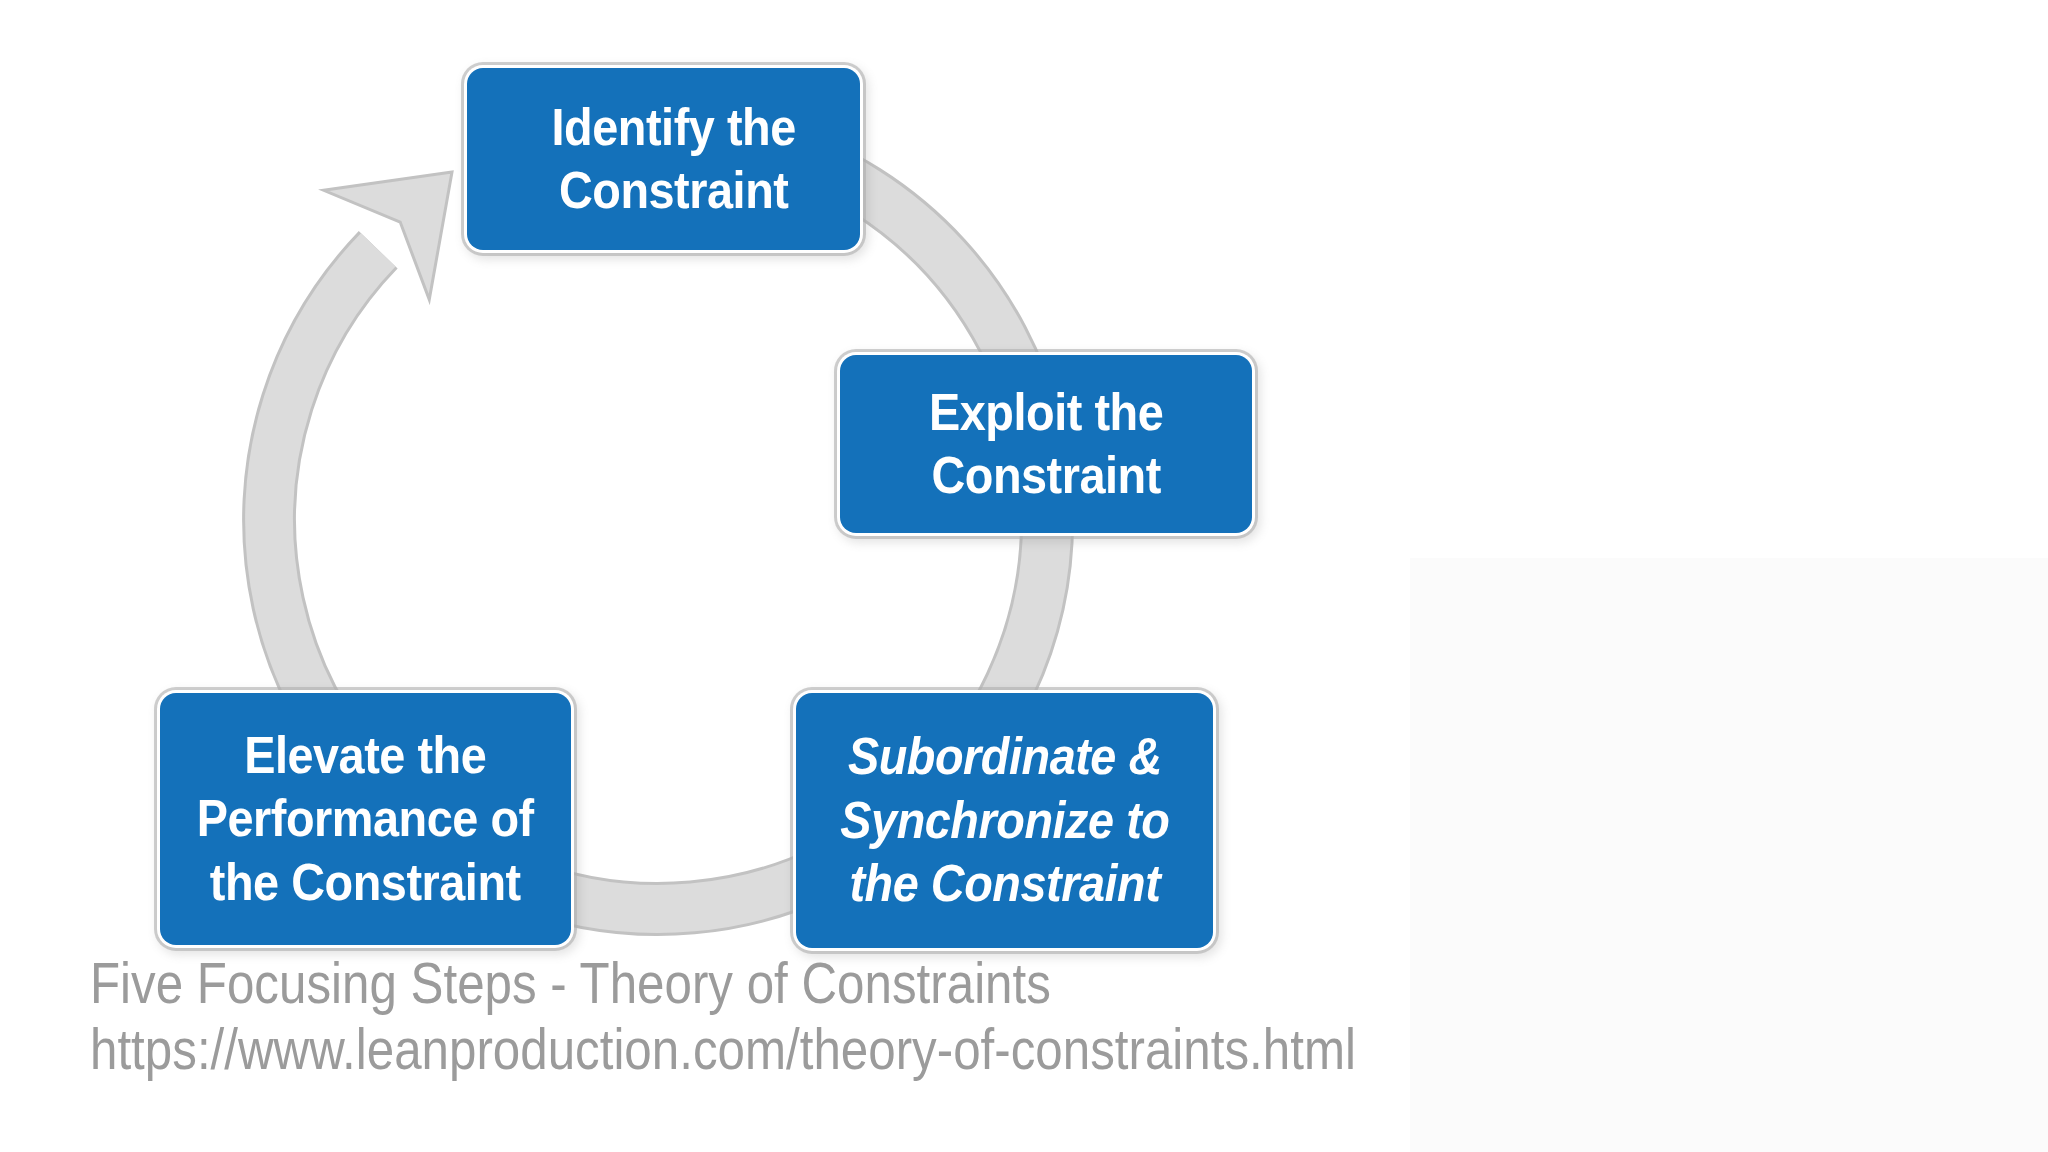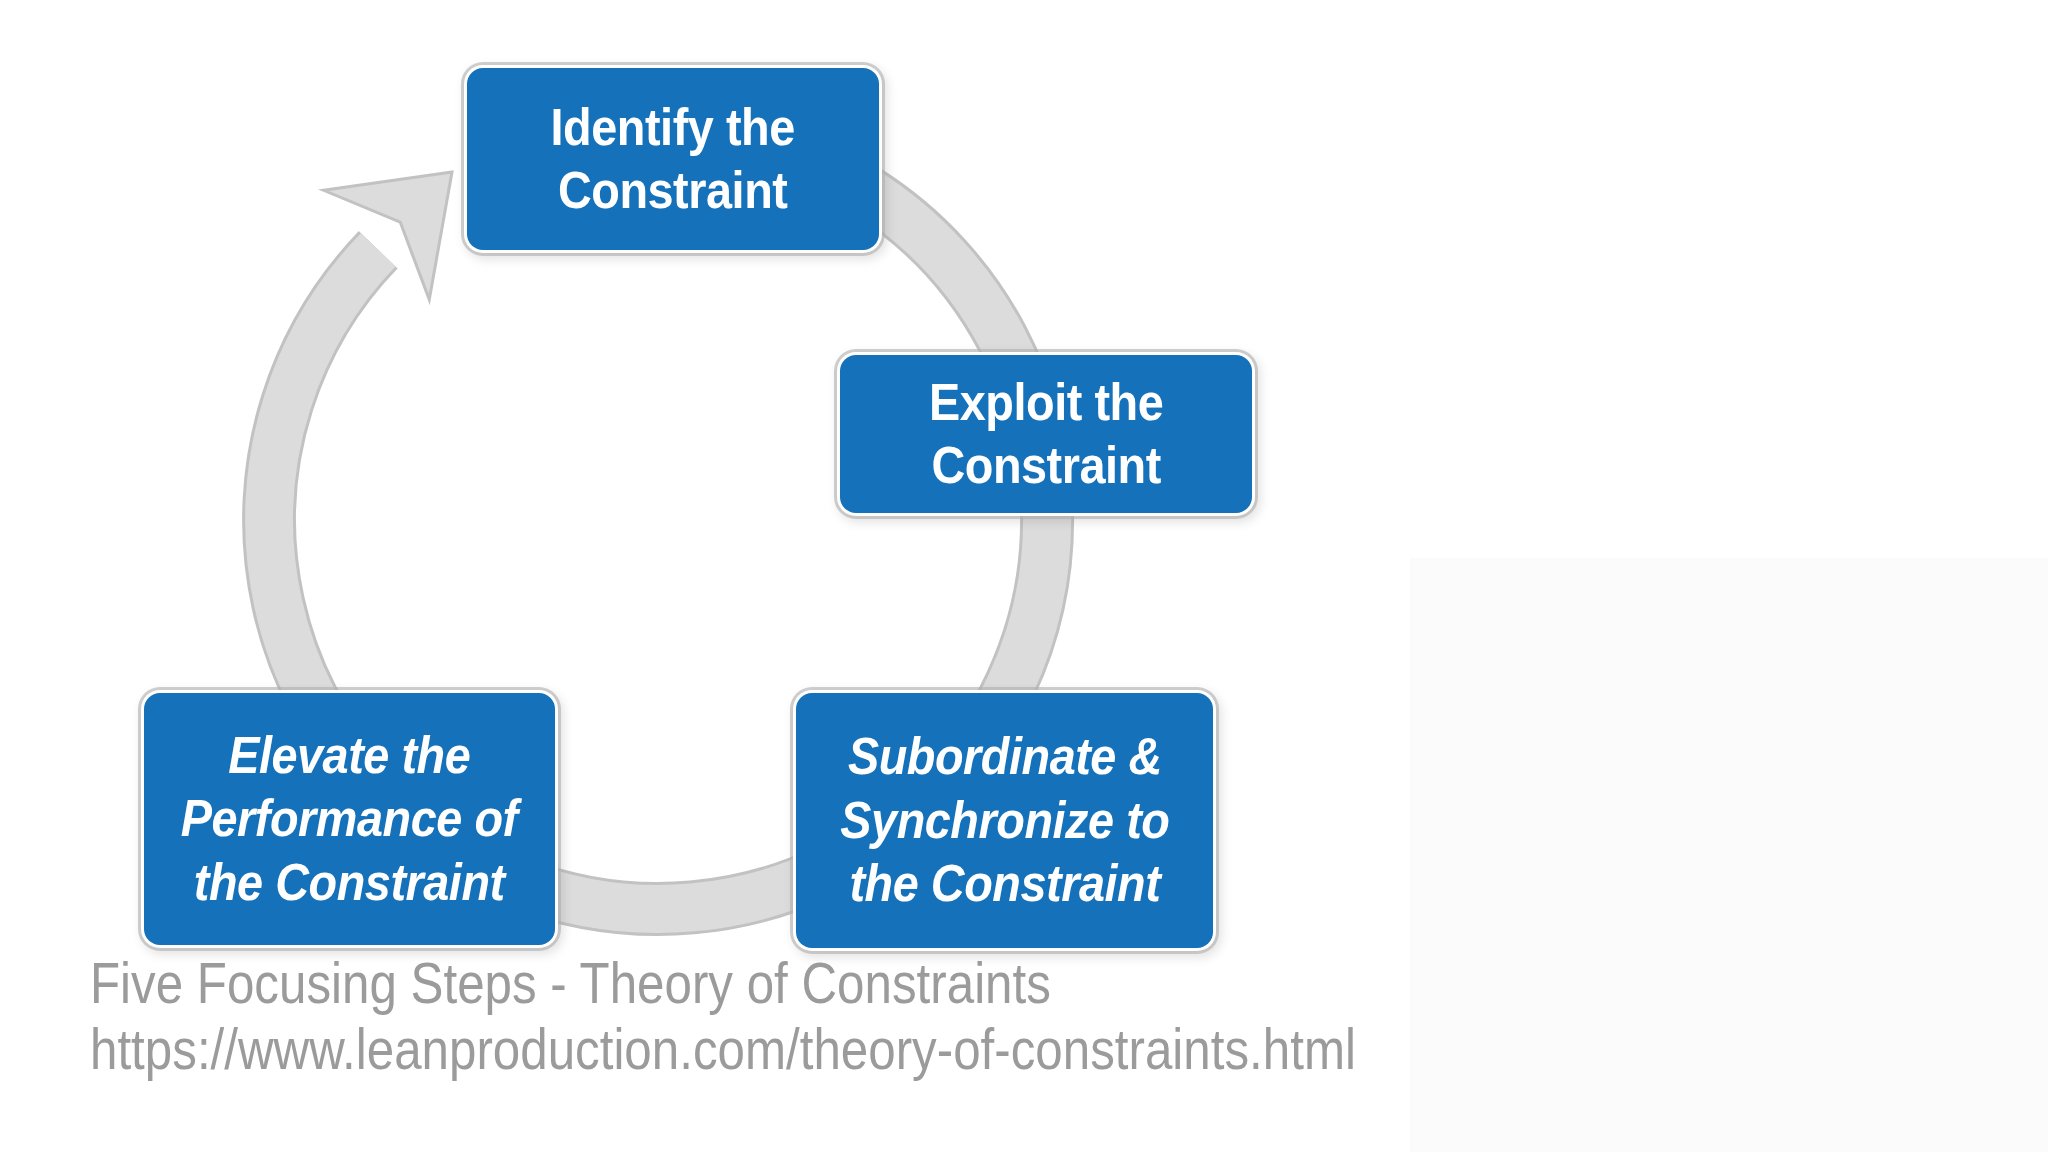--- a/index.html
+++ b/index.html
@@ -35,24 +35,24 @@
     color: var(--step-text, #ffffff);
     font-weight: 700;
     font-size: 52px;
     line-height: 1.22;
     letter-spacing: -0.5px;
     text-align: center;
     white-space: pre-line;
     transform: scaleX(0.9);
     transform-origin: center center;
   }
-  #box-identify    { left: 467px; top: 68px;  width: 412px; height: 182px; }
-  #box-exploit     { left: 840px; top: 355px; width: 412px; height: 158px; }
+  #box-identify    { left: 467px; top: 68px;  width: 372px; height: 182px; padding-left: 21px; }
+  #box-exploit     { left: 840px; top: 355px; width: 412px; height: 178px; }
   #box-subordinate { left: 796px; top: 693px; width: 417px; height: 255px; font-style: italic; }
-  #box-elevate     { left: 144px; top: 693px; width: 411px; height: 252px; font-style: italic; }
+  #box-elevate     { left: 160px; top: 693px; width: 411px; height: 252px; }
   #box-repeat      { left: 68px;  top: 353px; width: 415px; height: 184px; }
 
   .caption {
     position: absolute;
     left: 90px; top: 950px;
     color: var(--caption, #9b9b9b);
     font-size: 58px;
     line-height: 66px;
     transform: scaleX(0.85);
     transform-origin: left top;

